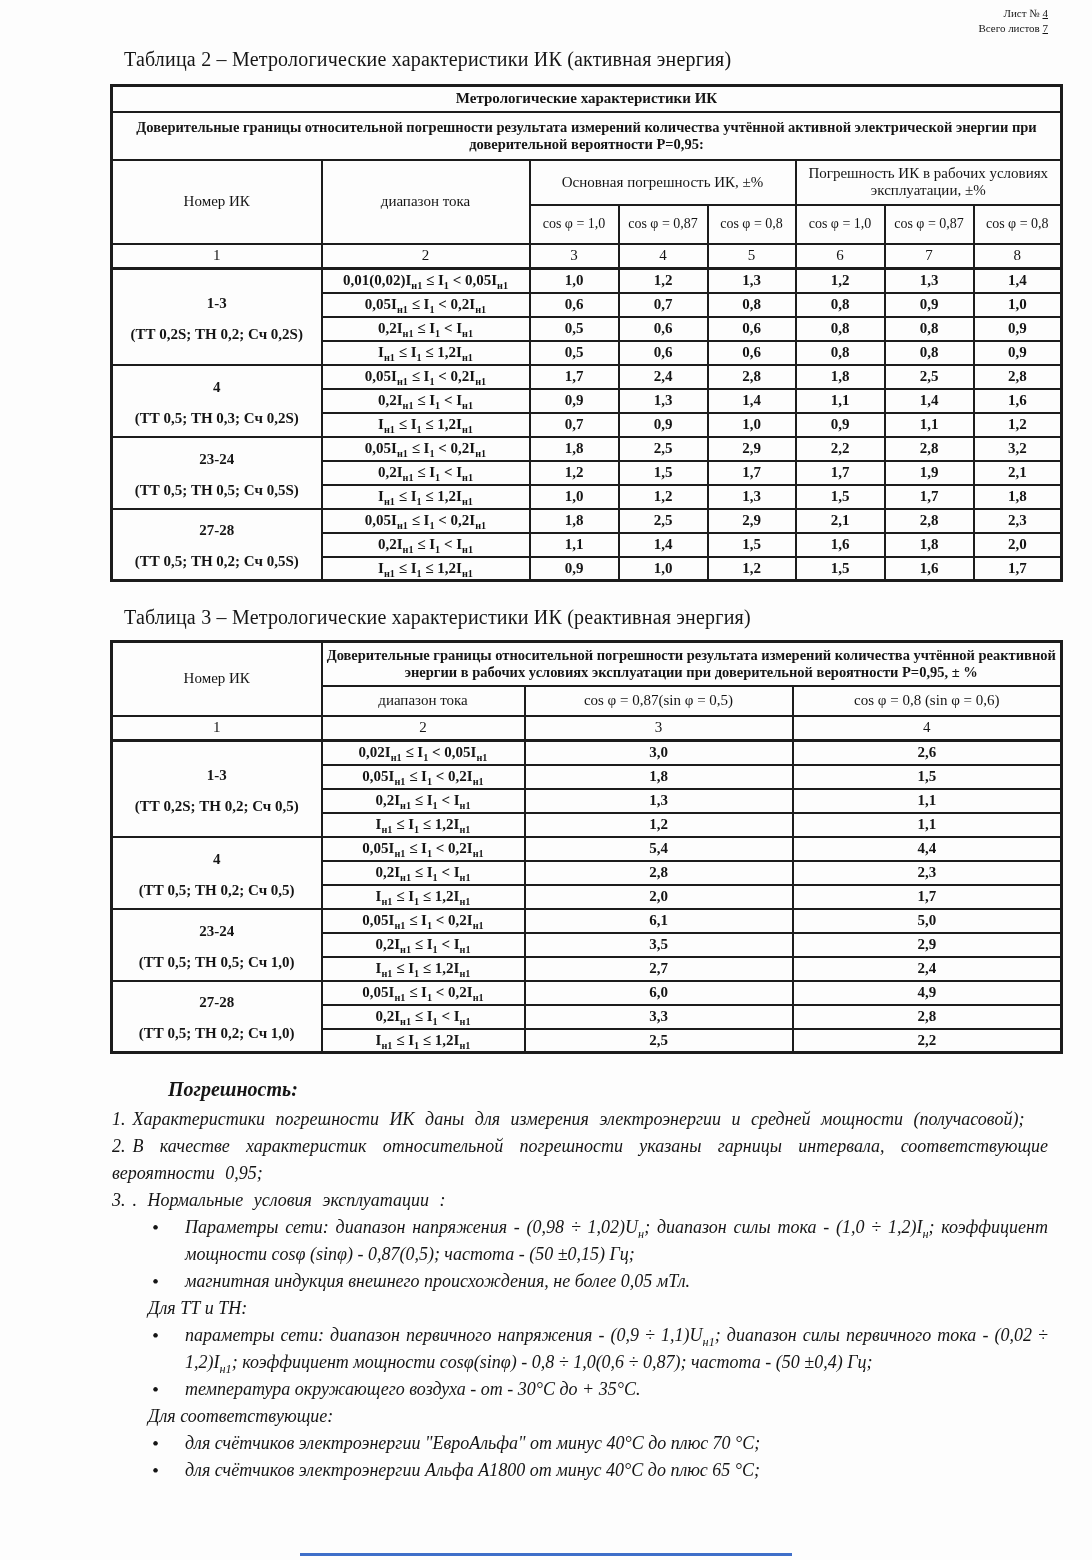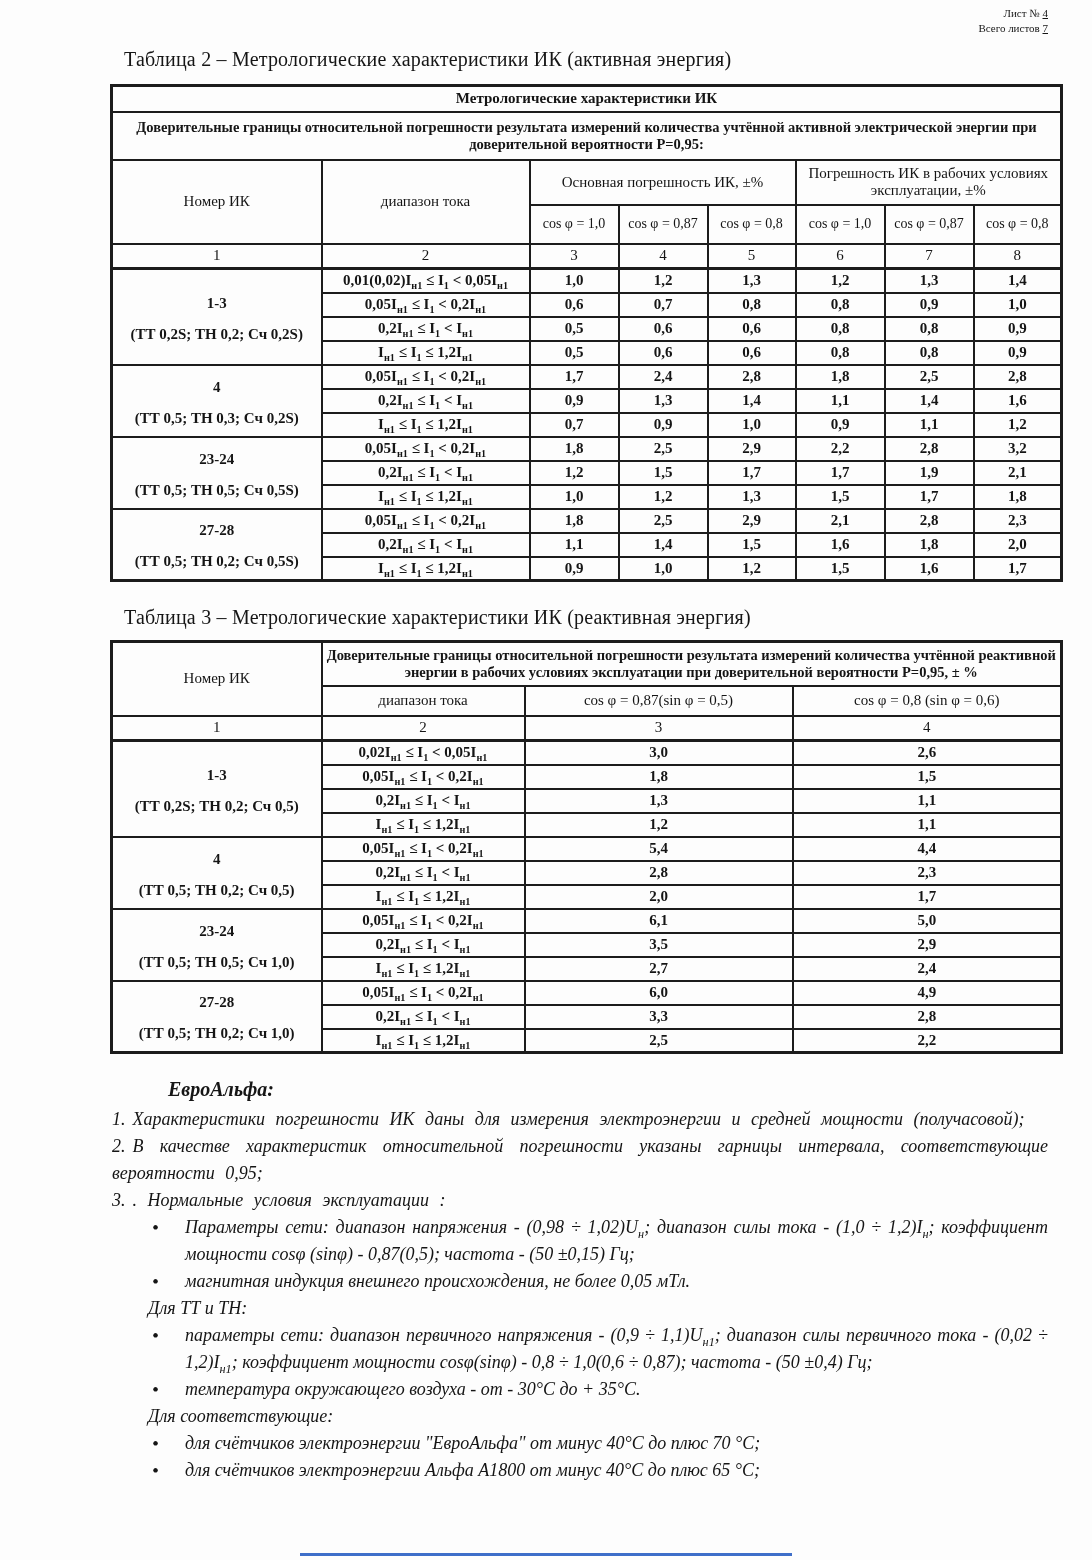--- a/index.html
+++ b/index.html
@@ -349,21 +349,21 @@
         </tr>
         <tr>
           <td>I<sub>н1</sub> ≤ I<sub>1</sub> ≤ 1,2I<sub>н1</sub></td>
           <td>2,5</td>
           <td>2,2</td>
         </tr>
       </tbody>
   </table>
 
   <div class="notes">
-    <div class="notes-heading">ЕвроАльфа:</div>
+    <div class="notes-heading">Погрешность:</div>
 
     <p class="note-p"><span class="nnum">1.</span><span>Характеристики погрешности ИК даны для измерения электроэнергии и средней мощности (получасовой);</span></p>
     <p class="note-p"><span class="nnum">2.</span><span>В качестве характеристик относительной погрешности указаны гарницы интервала, соответствующие вероятности 0,95;</span></p>
     <p class="note-p"><span class="nnum">3.</span><span>. Нормальные условия эксплуатации :</span></p>
 
     <ul class="nb">
       <li>Параметры сети: диапазон напряжения - (0,98 ÷ 1,02)U<sub>н</sub>; диапазон силы тока - (1,0 ÷ 1,2)I<sub>н</sub>; коэффициент мощности cosφ (sinφ) - 0,87(0,5); частота - (50 ±0,15) Гц;</li>
       <li>магнитная индукция внешнего происхождения, не более 0,05 мТл.</li>
     </ul>
 

